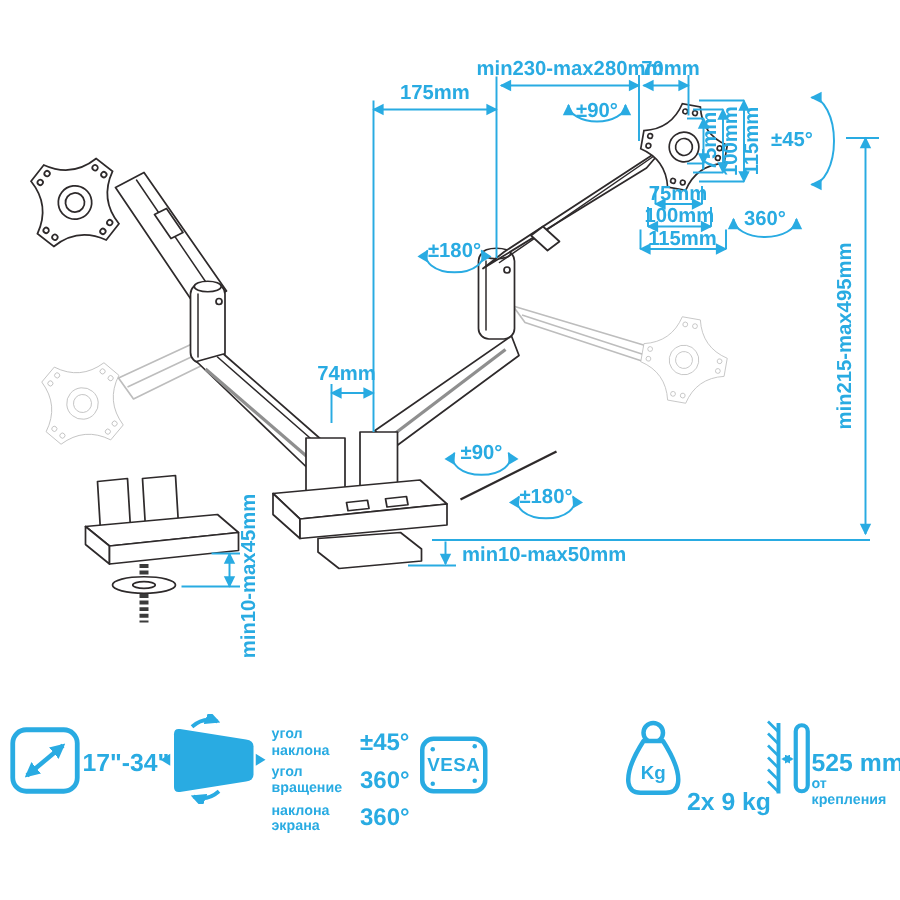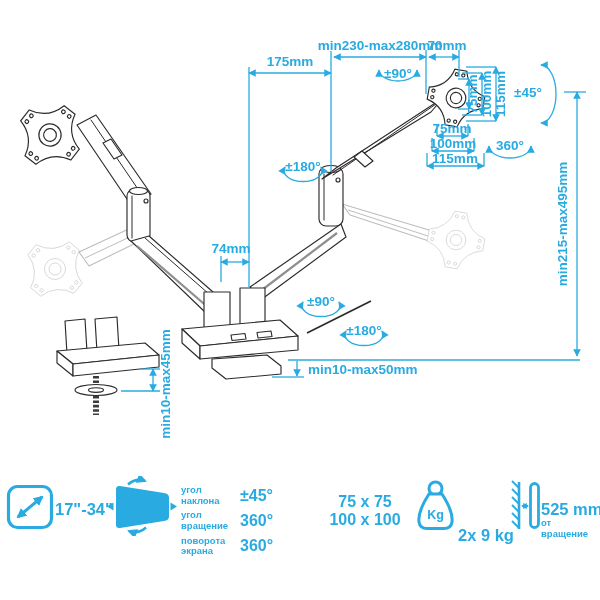--- a/index.html
+++ b/index.html
@@ -243,27 +243,30 @@
     <path d="M41,51.5 Q33,58.5 24,55" fill="none" stroke="#29abe2" stroke-width="2.6" marker-end="url(#ahb)"></path>
     <polygon points="8.5,26.5 2,30.5 8.5,34.5" fill="#29abe2"></polygon>
     <polygon points="65.5,26.5 72,30.5 65.5,34.5" fill="#29abe2"></polygon>
   </svg>
 
   <div class="angle-grid">
     <div class="spec-small">угол наклона</div>
     <div class="val">±45°</div>
     <div class="spec-small">угол вращение</div>
     <div class="val">360°</div>
-    <div class="spec-small">поворота экрана</div>
+    <div class="spec-small">наклона экрана</div>
     <div class="val">360°</div>
   </div>
 
-  <div class="vesa-sizes">
-    <div>75 x 75</div>
-    <div>100 x 100</div>
+  <div class="vesa-badge">
+    <div class="txt">VESA</div>
+    <div class="dot" style="left:4px;top:4px"></div>
+    <div class="dot" style="right:4px;top:2px"></div>
+    <div class="dot" style="left:4px;bottom:2px"></div>
+    <div class="dot" style="right:4px;bottom:4px"></div>
   </div>
 
   <svg class="abs" style="left:408px;top:479px" width="52" height="54" viewBox="0 0 52 54">
     <circle cx="27.5" cy="9.5" r="6.5" fill="#fff" stroke="#29abe2" stroke-width="3"></circle>
     <path d="M21,15 L34,15 Q45.5,33 44,43 Q43,49.5 36,49.5 L19,49.5 Q12,49.5 11,43 Q9.5,33 21,15 Z" fill="#fff" stroke="#29abe2" stroke-width="3" stroke-linejoin="round"></path>
     <text x="27.5" y="40" text-anchor="middle" fill="#29abe2" font-size="12.5" font-weight="bold">Kg</text>
   </svg>
   <div class="spec-big" style="left:458px;top:526px">2x 9 kg</div>
 
   <svg class="abs" style="left:506px;top:478px" width="34" height="54" viewBox="0 0 34 54">
@@ -273,15 +276,15 @@
         <line x1="13" y1="18" x2="6" y2="11"></line>
       <line x1="13" y1="26" x2="6" y2="19"></line>
         <line x1="13" y1="34" x2="6" y2="27"></line>
       <line x1="13" y1="42" x2="6" y2="35"></line>
         <line x1="13" y1="50" x2="6" y2="43"></line>
     </g>
     <line x1="16" y1="28" x2="22" y2="28" stroke="#29abe2" stroke-width="1.6" marker-start="url(#aht)" marker-end="url(#aht)"></line>
     <rect x="24.5" y="5.5" width="8" height="44" rx="4" fill="#fff" stroke="#29abe2" stroke-width="2.8"></rect>
   </svg>
   <div class="spec-big" style="left:541px;top:500px">525 mm</div>
-  <div class="depth-note">от вращение</div>
+  <div class="depth-note">от крепления</div>
 
 </div>
 
 </body></html>

